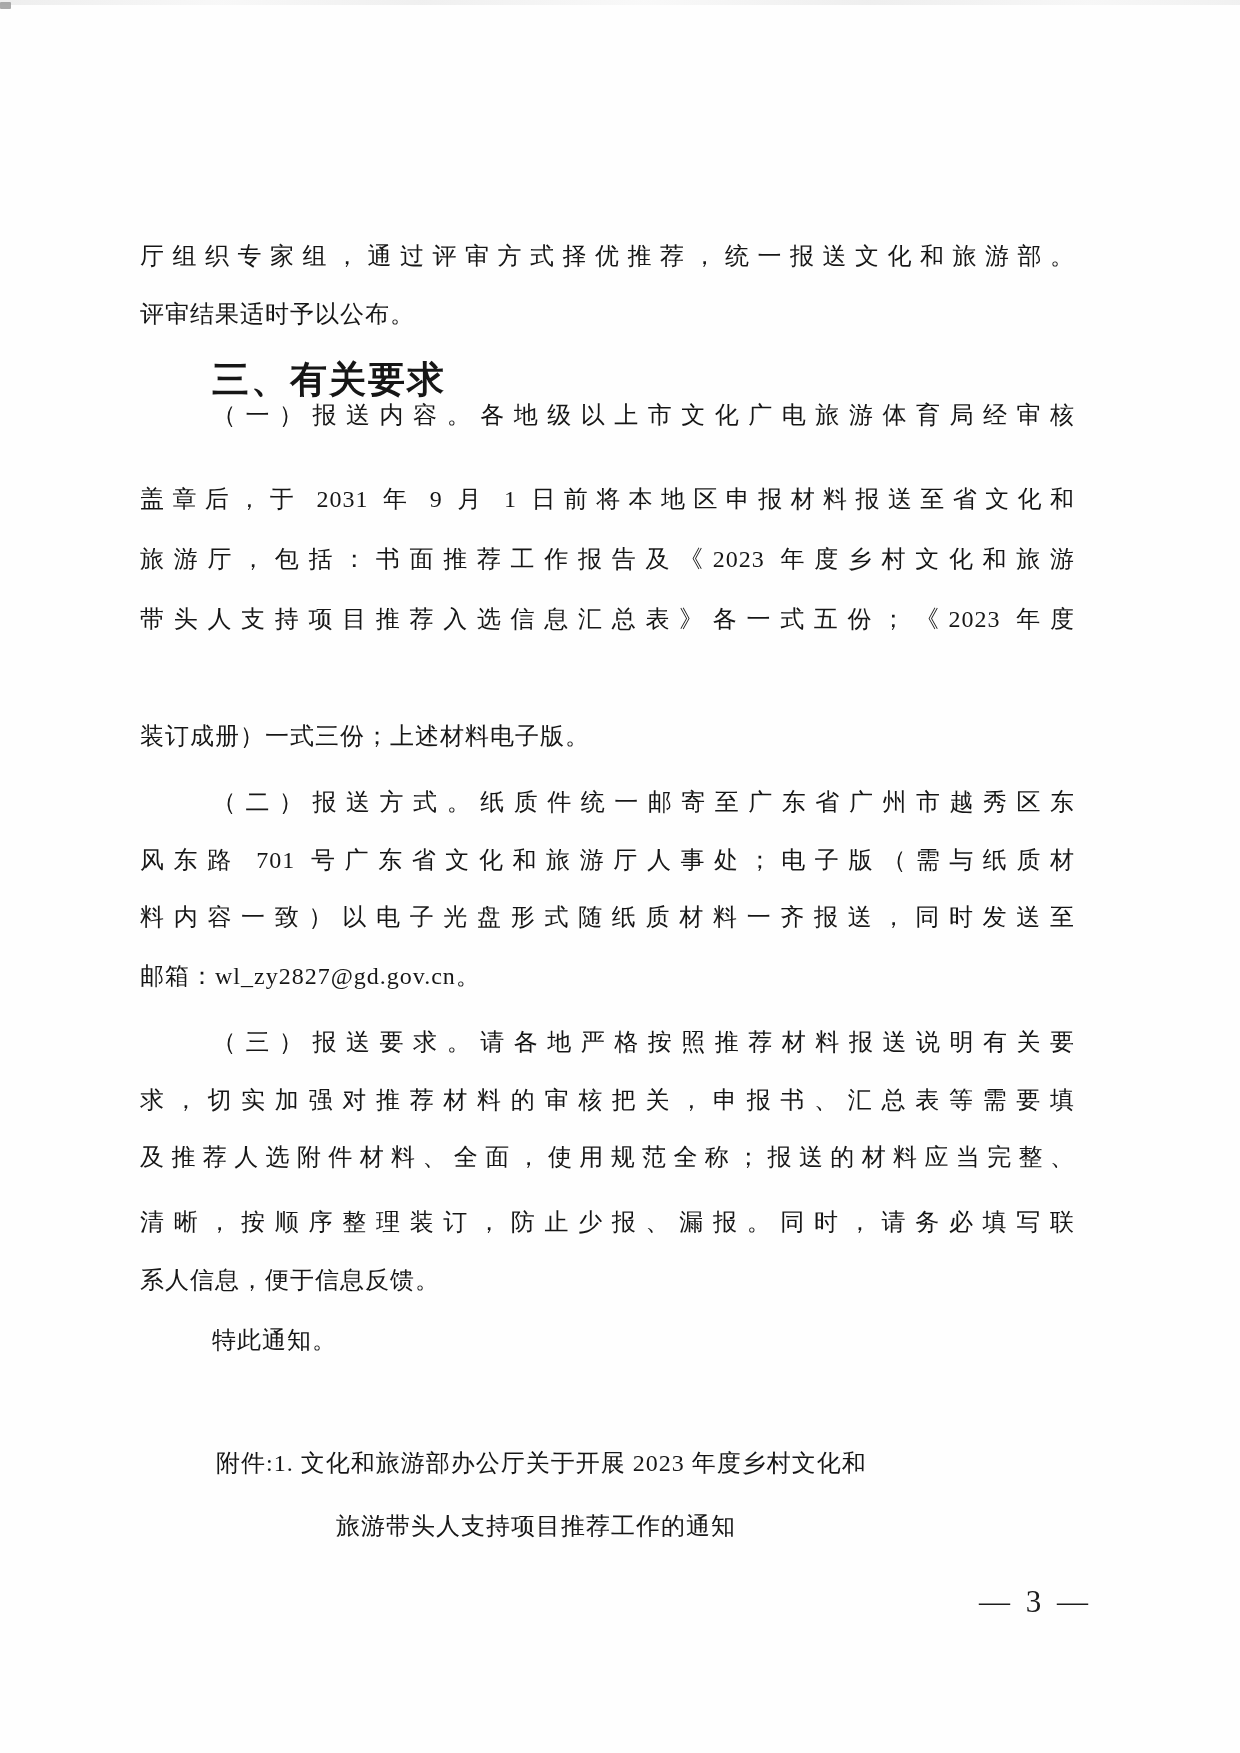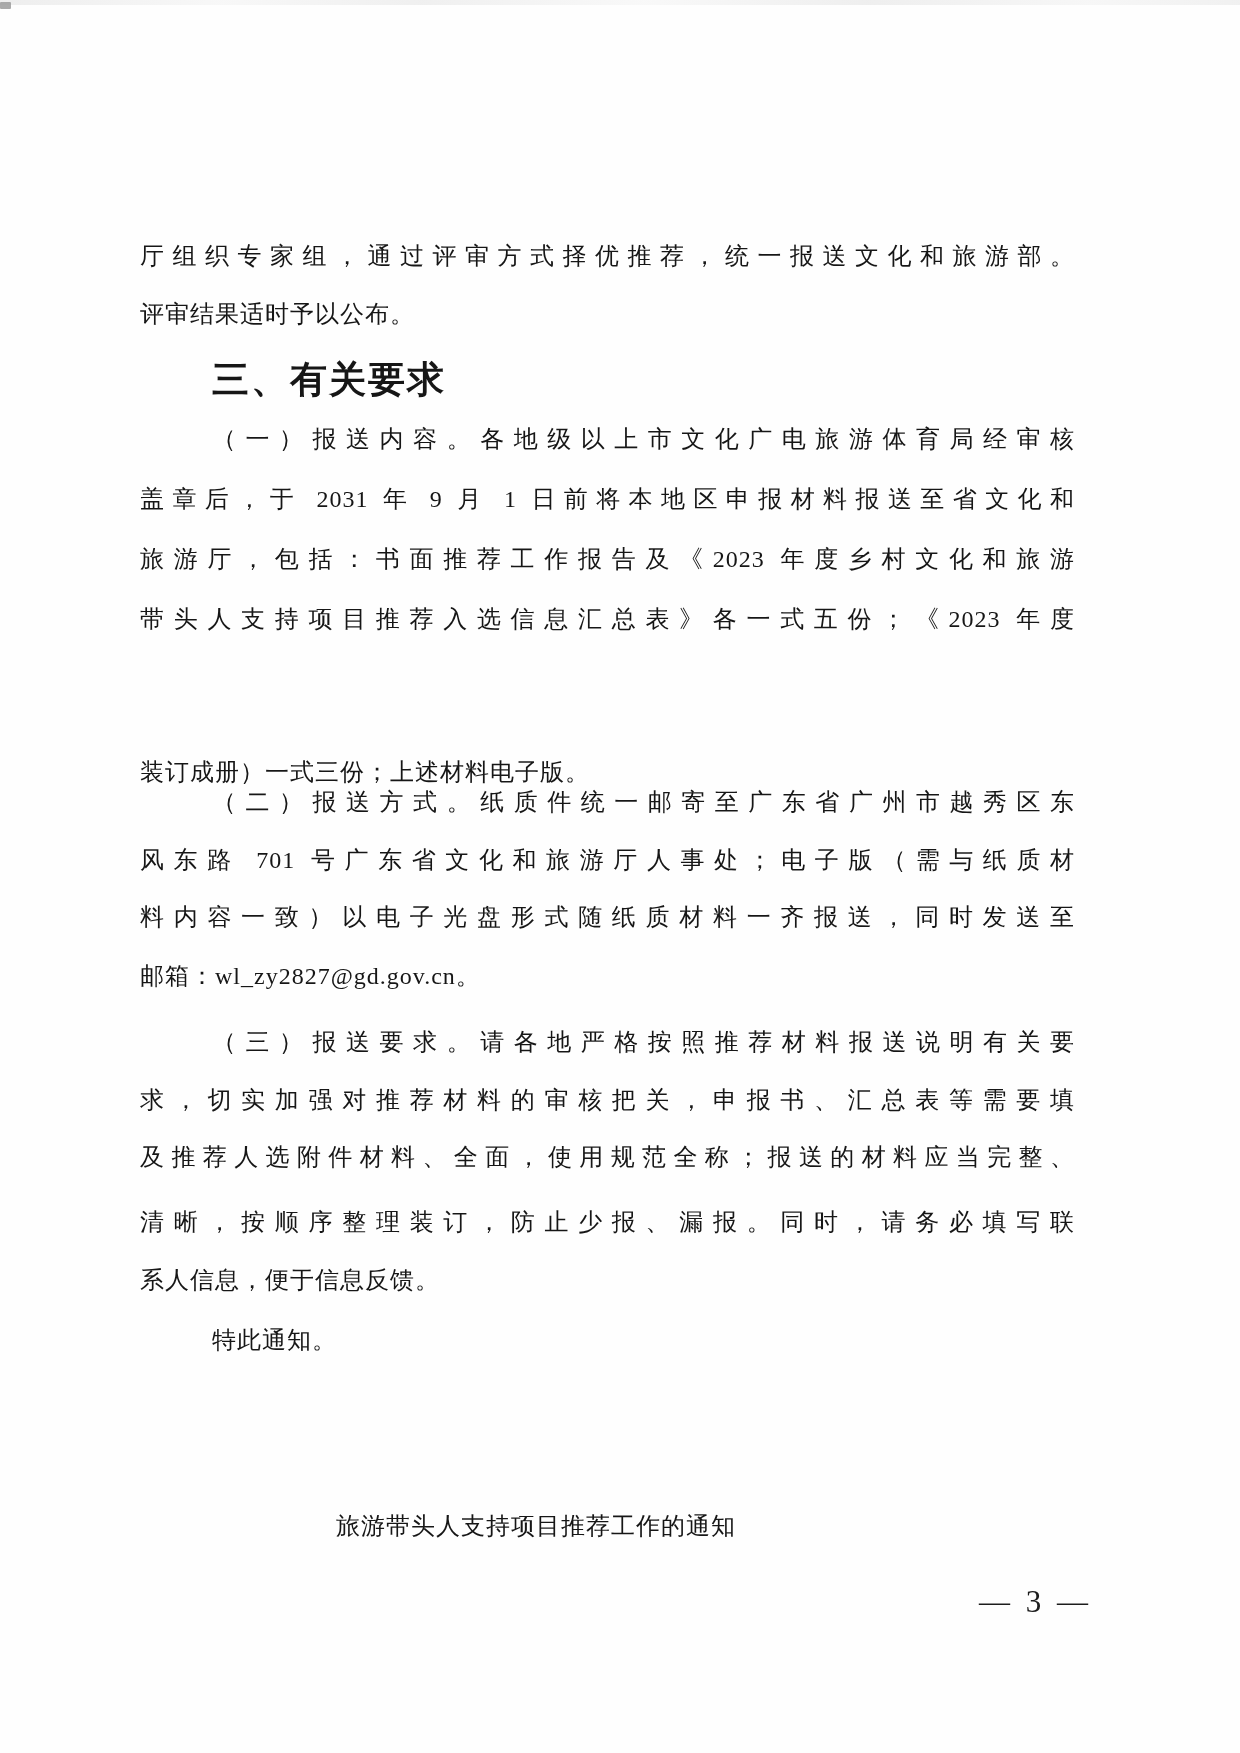--- a/index.html
+++ b/index.html
@@ -61,36 +61,37 @@
 <div class="page">
 
   <div class="scan-edge"></div>
   <div class="scan-speck"></div>
 
   <div class="line just" style="top:233px">厅组织专家组，通过评审方式择优推荐，统一报送文化和旅游部。</div>
   <div class="line" style="top:291px">评审结果适时予以公布。</div>
 
   <div class="line heading ind2" style="top:357px">三、有关要求</div>
 
-  <div class="line just ind2" style="top:416px">（一）报送内容。各地级以上市文化广电旅游体育局经审核</div>
+  <div class="line just ind2" style="top:392px">（一）报送内容。各地级以上市文化广电旅游体育局经审核</div>
   <div class="line just" style="top:476px">盖章后，于 2031 年 9 月 1 日前将本地区申报材料报送至省文化和</div>
   <div class="line just" style="top:536px">旅游厅，包括：书面推荐工作报告及《2023 年度乡村文化和旅游</div>
   <div class="line just" style="top:596px">带头人支持项目推荐入选信息汇总表》各一式五份；《2023 年度</div>
-  <div class="line" style="top:749px">装订成册）一式三份；上述材料电子版。</div>
+  <div class="line" style="top:713px">装订成册）一式三份；上述材料电子版。</div>
 
   <div class="line just ind2" style="top:779px">（二）报送方式。纸质件统一邮寄至广东省广州市越秀区东</div>
   <div class="line just" style="top:837px">风东路 701 号广东省文化和旅游厅人事处；电子版（需与纸质材</div>
   <div class="line just" style="top:894px">料内容一致）以电子光盘形式随纸质材料一齐报送，同时发送至</div>
   <div class="line" style="top:953px">邮箱：wl_zy2827@gd.gov.cn。</div>
 
   <div class="line just ind2" style="top:1019px">（三）报送要求。请各地严格按照推荐材料报送说明有关要</div>
   <div class="line just" style="top:1077px">求，切实加强对推荐材料的审核把关，申报书、汇总表等需要填</div>
   <div class="line just" style="top:1134px">及推荐人选附件材料、全面，使用规范全称；报送的材料应当完整、</div>
   <div class="line just" style="top:1199px">清晰，按顺序整理装订，防止少报、漏报。同时，请务必填写联</div>
   <div class="line" style="top:1257px">系人信息，便于信息反馈。</div>
 
   <div class="line ind2" style="top:1317px">特此通知。</div>
 
+  <div class="line att1" style="top:1440px">附件:1. 文化和旅游部办公厅关于开展 2023 年度乡村文化和</div>
   <div class="line att2" style="top:1503px">旅游带头人支持项目推荐工作的通知</div>
 
   <div class="page-number">— 3 —</div>
 
 </div>
 
 </body></html>

